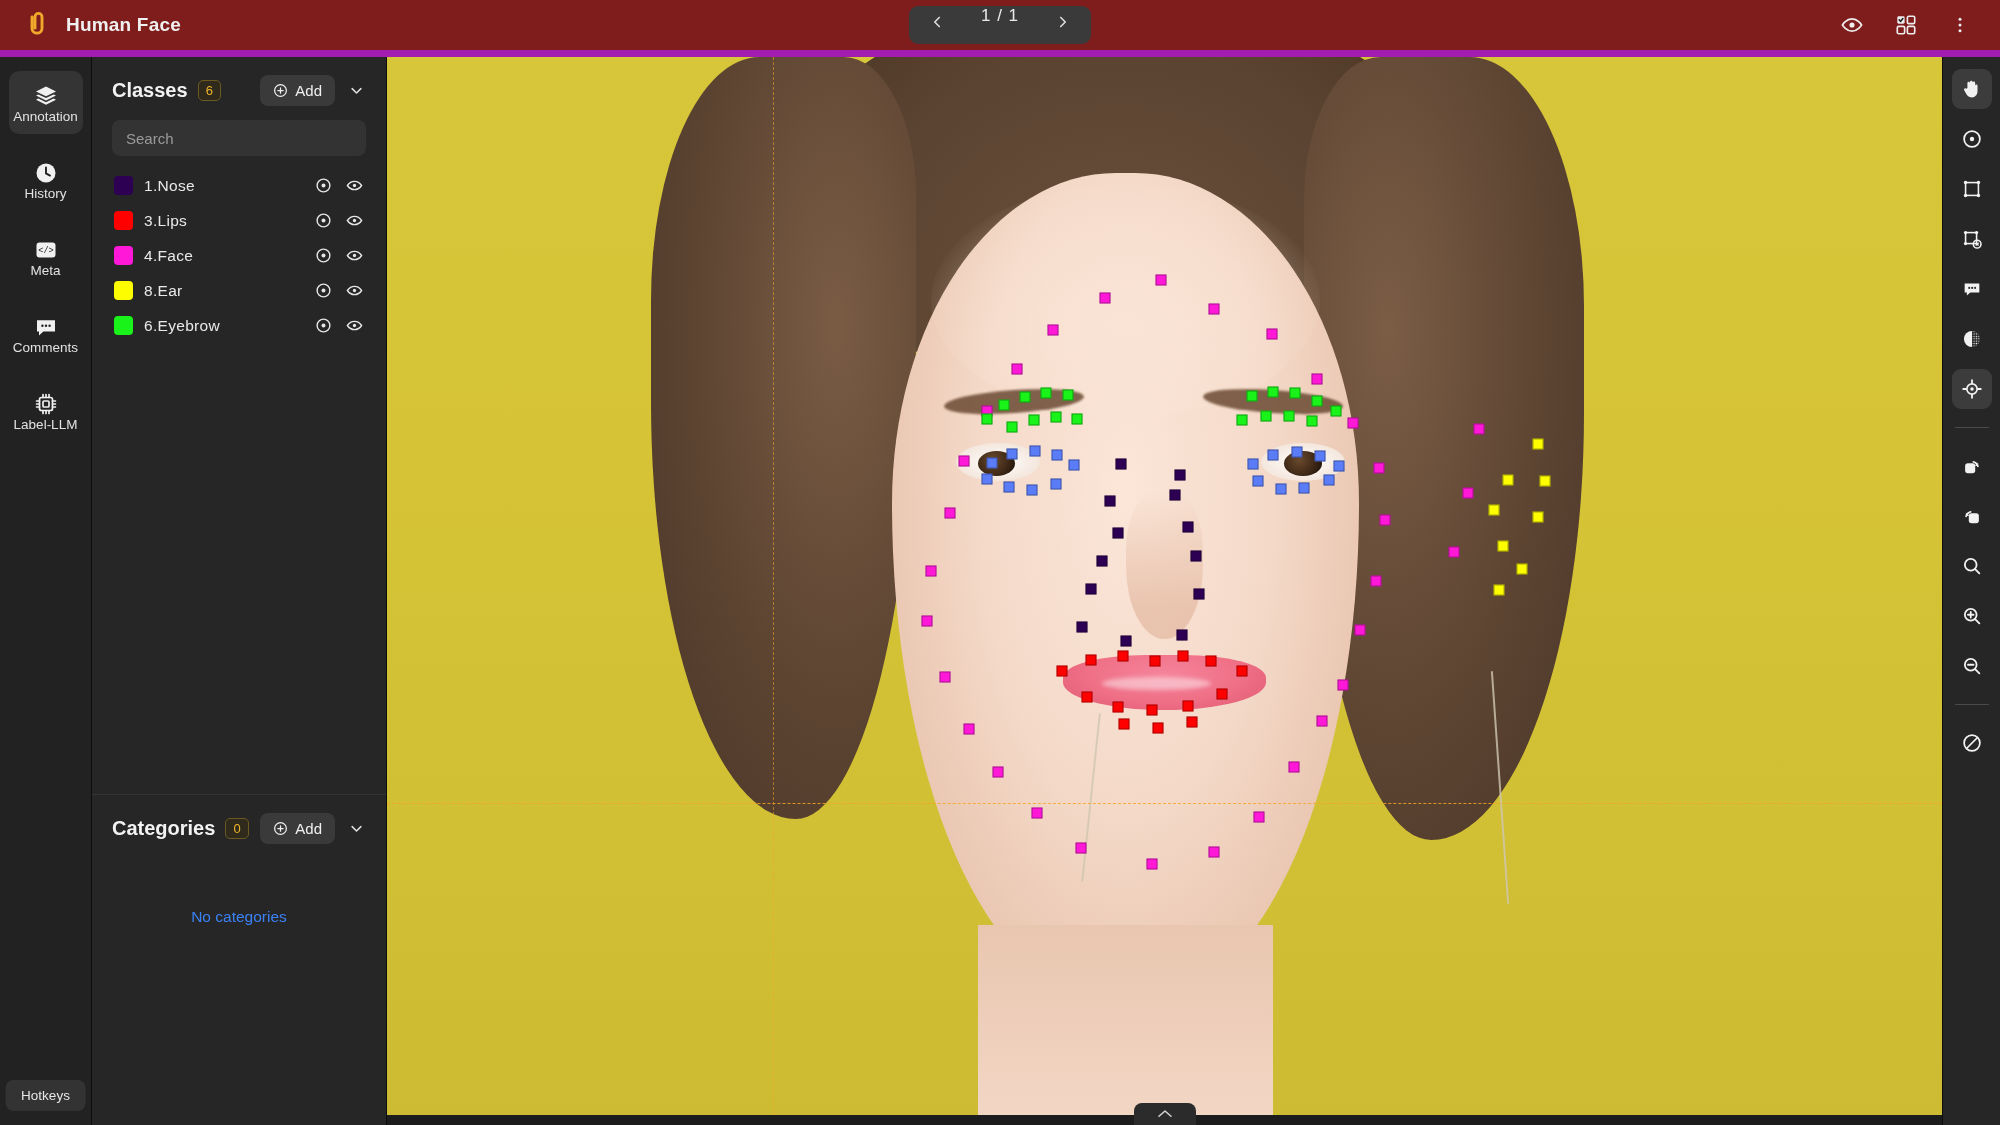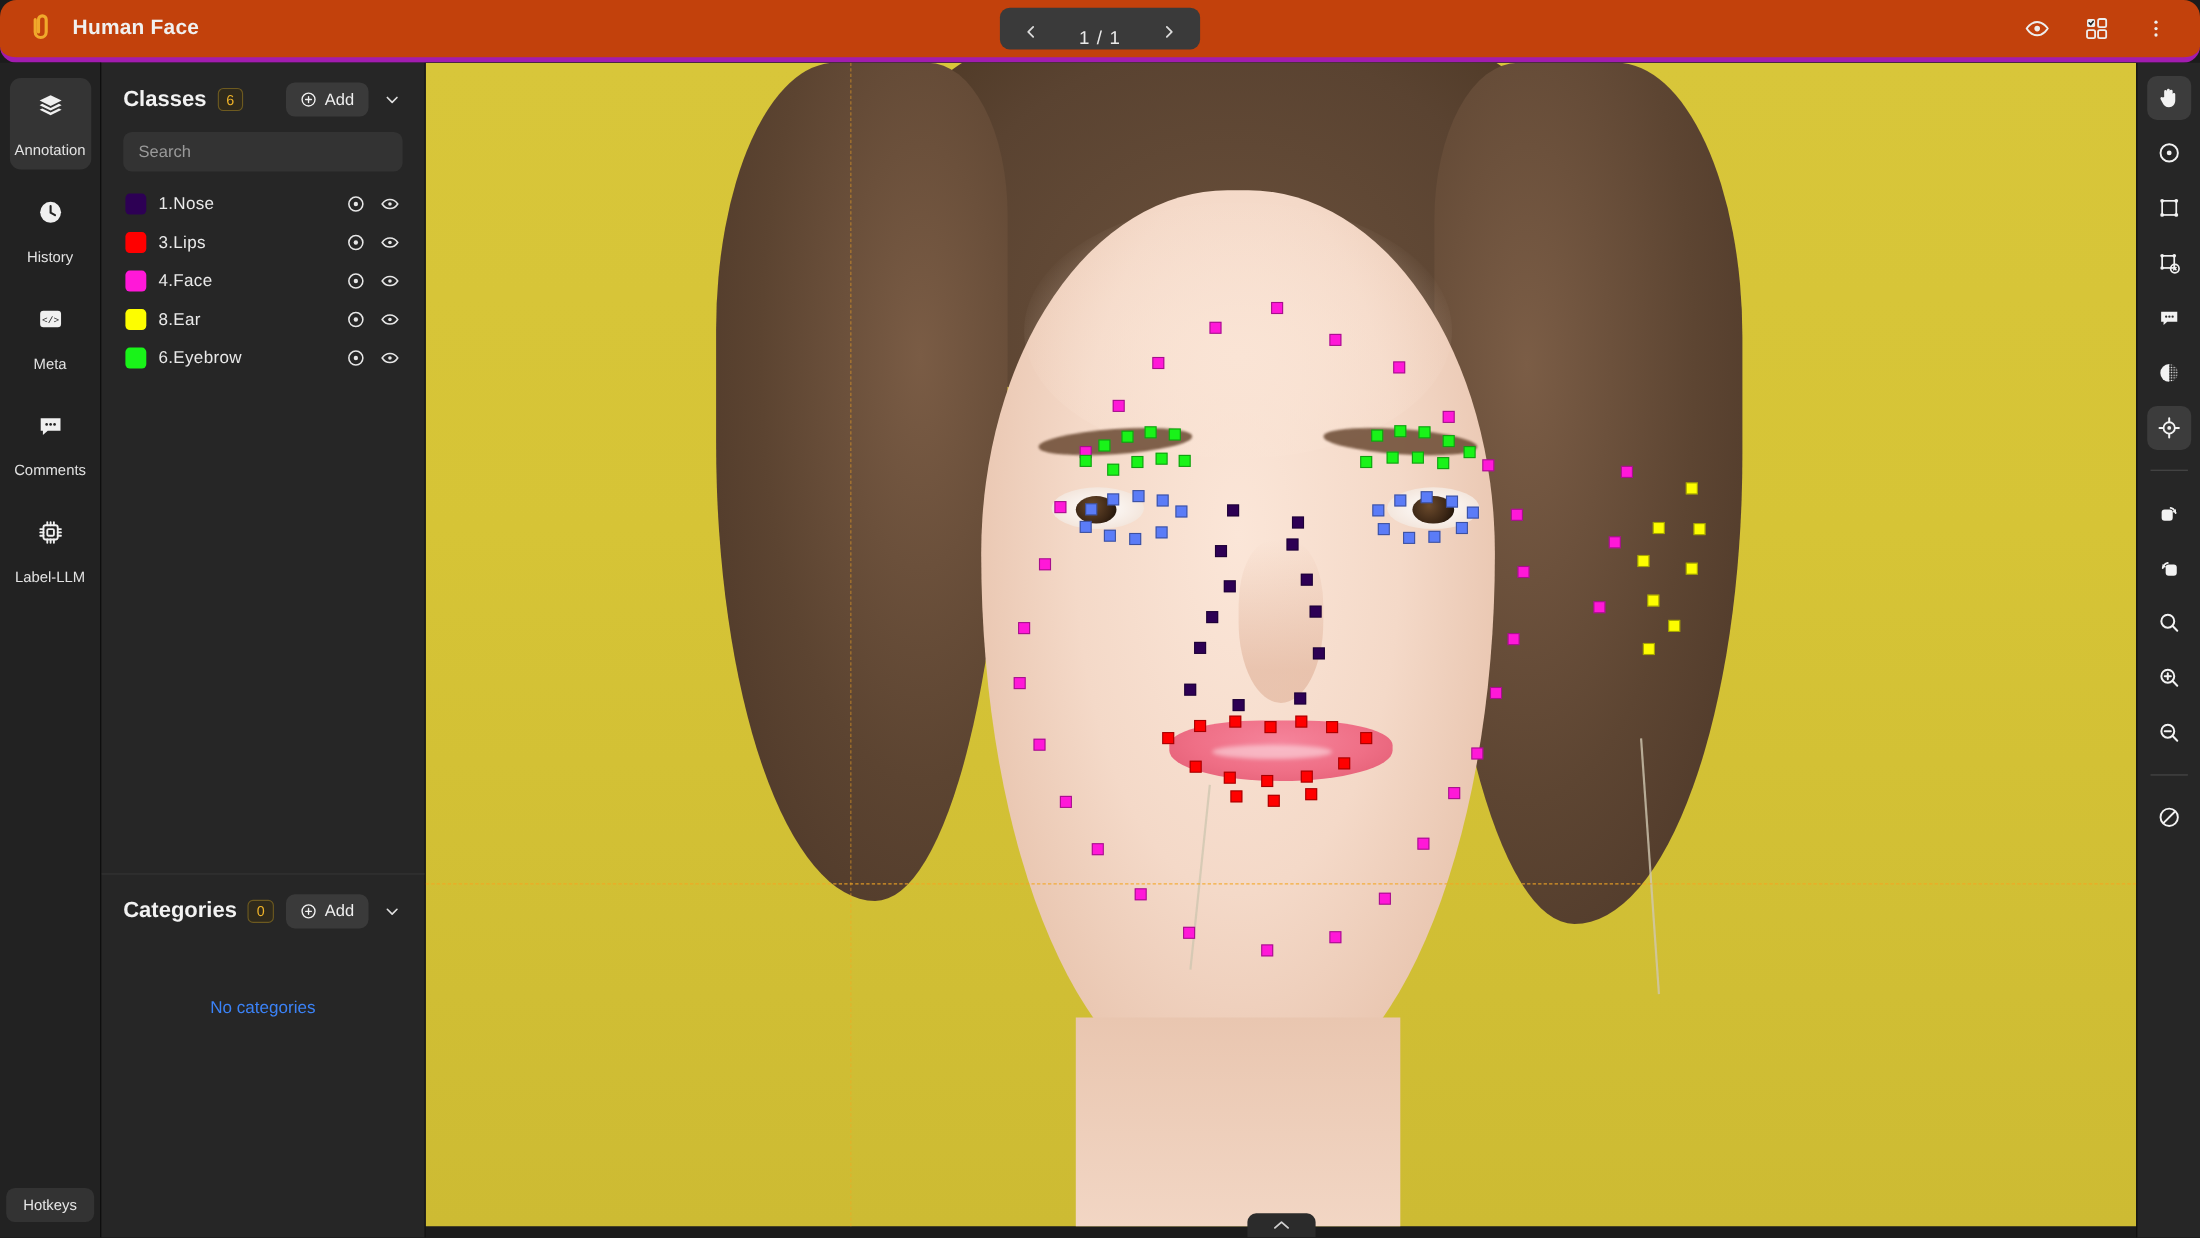--- a/index.html
+++ b/index.html
@@ -7,32 +7,31 @@
   body {
     background:#1c1c1c;
     font-family:"Liberation Sans", sans-serif;
     color:#e8e8e8;
     -webkit-font-smoothing:antialiased;
   }
   .app { display:flex; flex-direction:column; width:2000px; height:1125px; }
 
   
   .topbar {
-    height:57px; min-height:57px; background:#c2410c;
+    height:57px; min-height:57px; background:#7f1d1d;
     display:flex; align-items:center; position:relative;
-    border-bottom:5px solid #a21caf;
-    border-radius:15px;
+    border-bottom:7px solid #a21caf;
   }
   .brand { display:flex; align-items:center; gap:14px; padding-left:22px; }
   .logo { width:30px; height:30px; }
   .brand-title { font-size:19px; font-weight:bold; color:#f0f0f0; letter-spacing:.2px; }
 
   .pager {
     position:absolute; left:50%; transform:translateX(-50%);
-    display:flex; align-items:flex-end; background:#3a3a3a;
+    display:flex; align-items:flex-start; background:#3a3a3a;
     border-radius:9px; height:38px; padding:0 6px; gap:6px;
   }
   .pager-btn {
     width:44px; height:32px; display:flex; align-items:center; justify-content:center;
     border-radius:6px; cursor:pointer;
   }
   .pager-label { font-size:17px; color:#eaeaea; min-width:70px; text-align:center; letter-spacing:1px; }
 
   .top-actions {
     margin-left:auto; display:flex; align-items:center; gap:26px; padding-right:26px;
@@ -43,21 +42,21 @@
   .body { flex:1; display:flex; min-height:0; }
 
   
   .rail {
     width:92px; min-width:92px; background:#222222;
     display:flex; flex-direction:column; align-items:center;
     padding-top:14px; position:relative; border-right:1px solid #0d0d0d;
   }
   .rail-item {
     width:74px; padding:12px 0 10px; border-radius:10px; margin-bottom:14px;
-    display:flex; flex-direction:column; align-items:center; gap:20px; cursor:pointer;
+    display:flex; flex-direction:column; align-items:center; gap:0; cursor:pointer;
   }
   .rail-item.active { background:#343434; }
   .rail-label { font-size:13.5px; color:#e2e2e2; }
   .rail-icon { display:flex; align-items:center; justify-content:center; height:26px; }
   .hotkeys {
     position:absolute; bottom:14px; left:50%; transform:translateX(-50%);
     background:#333333; color:#e6e6e6; font-size:13.5px;
     padding:8px 16px; border-radius:8px; cursor:pointer; white-space:nowrap;
   }
 

